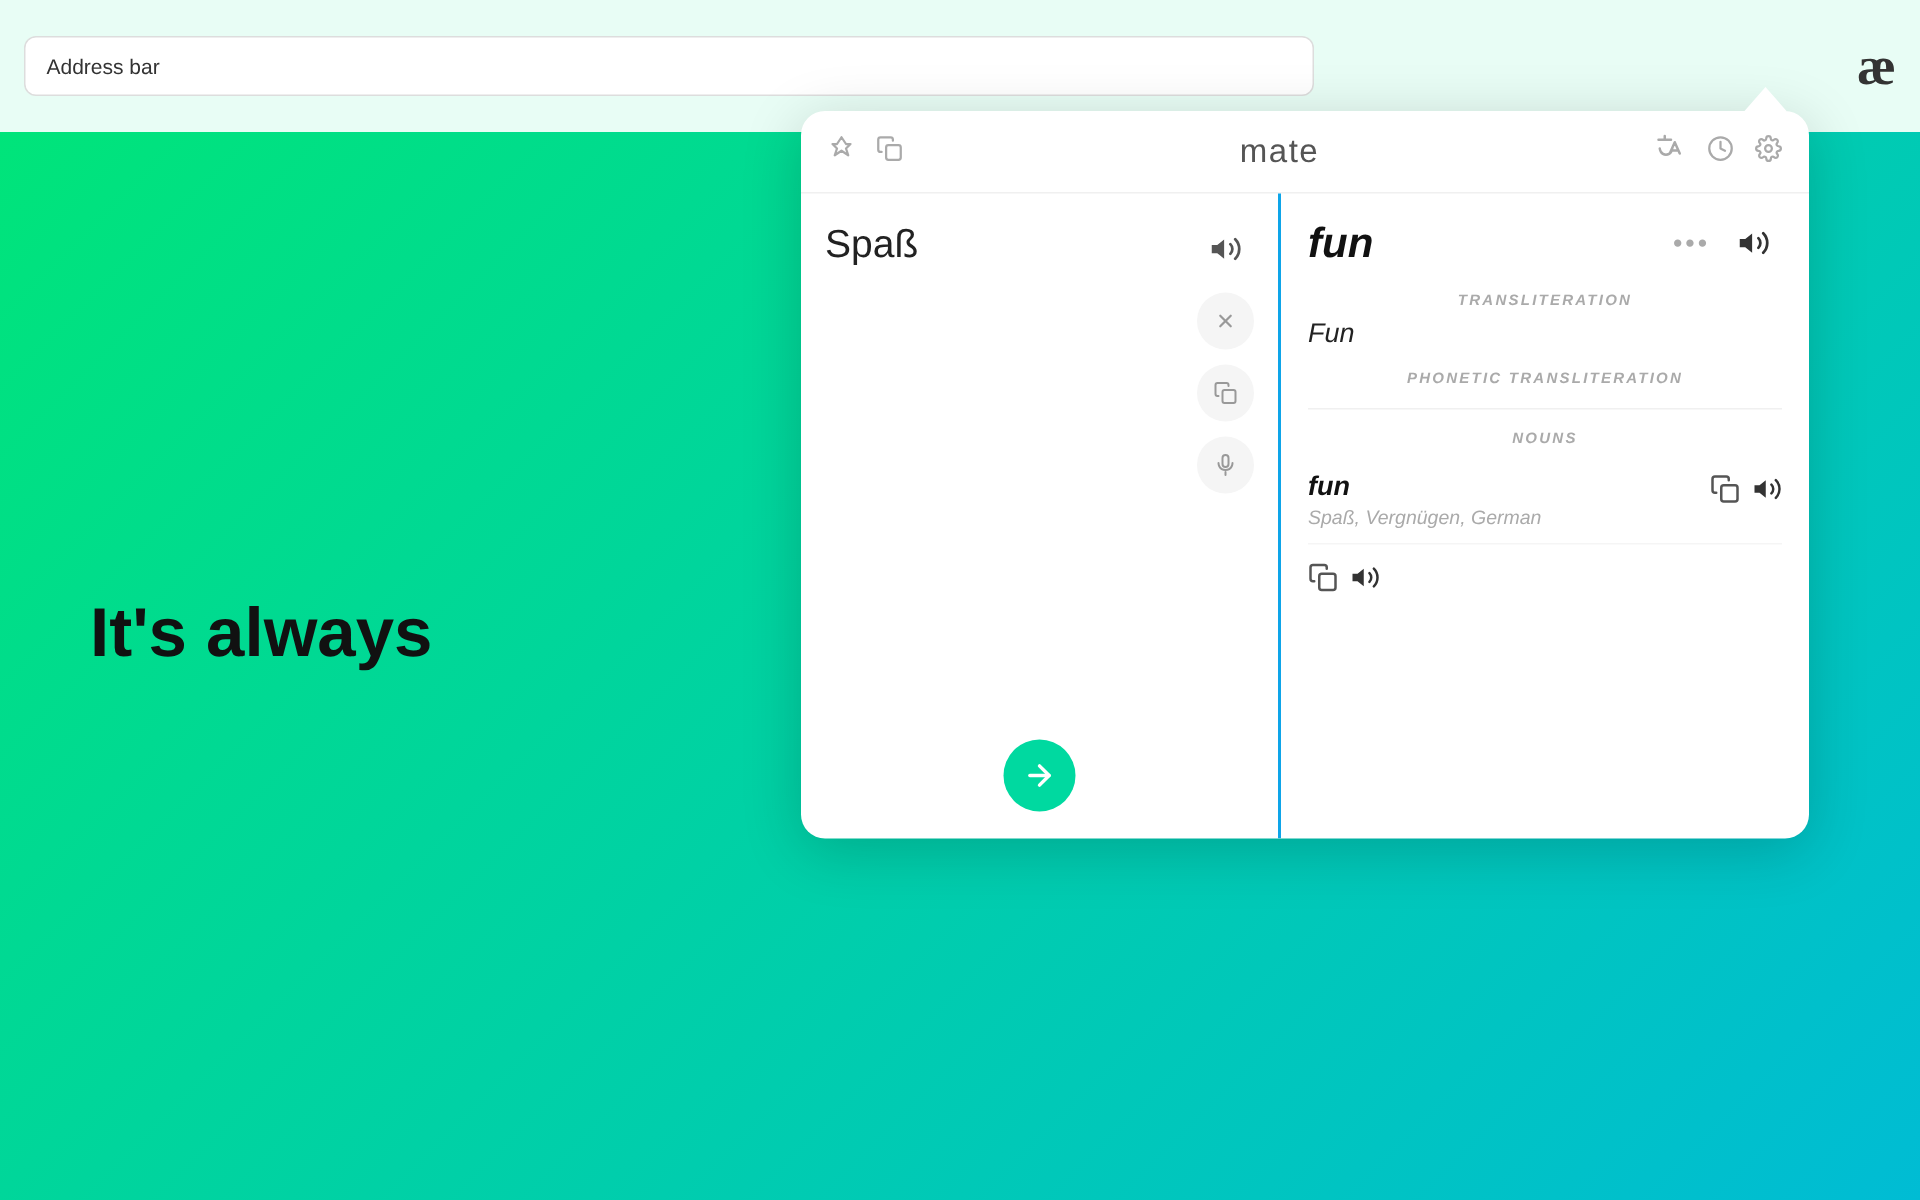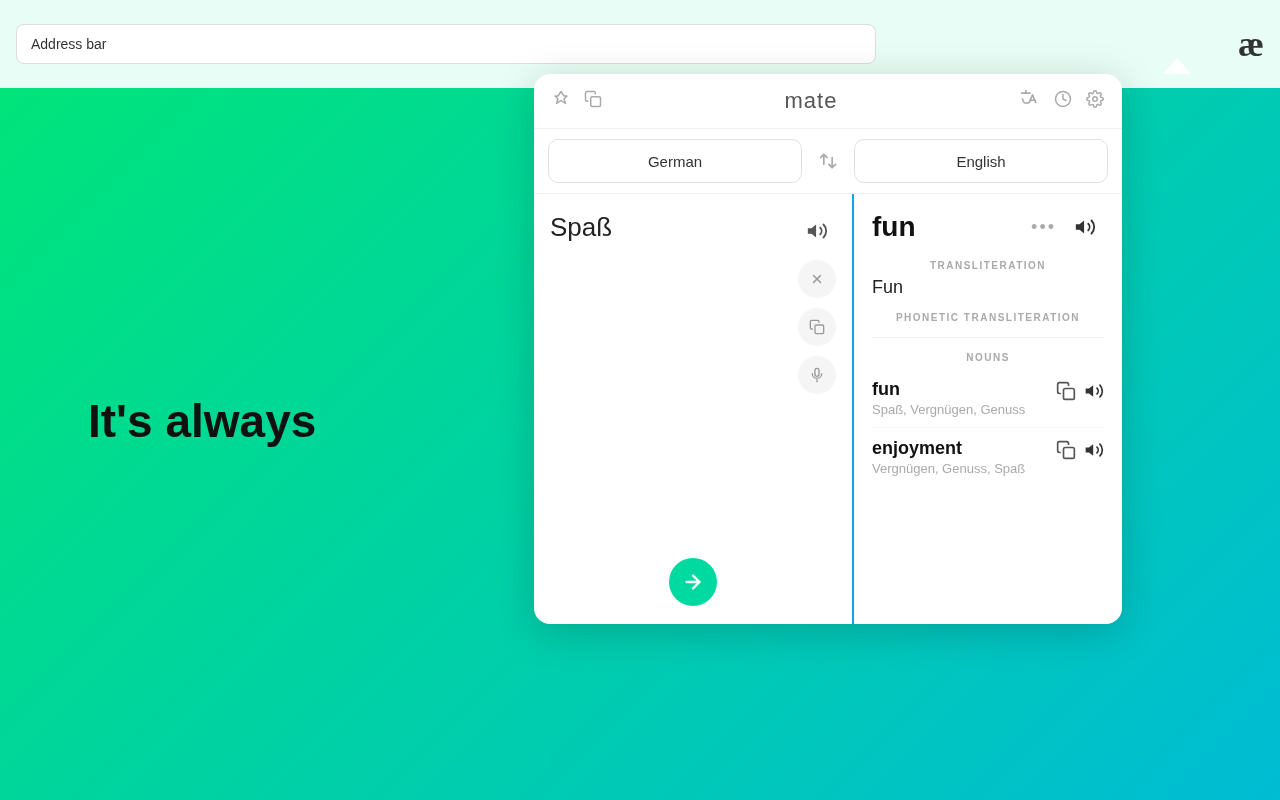--- a/index.html
+++ b/index.html
@@ -58,21 +58,20 @@
       flex-direction: column;
       justify-content: center;
       padding: 60px;
     }
     .headline {
       font-size: 46px;
       font-weight: 800;
       color: #111;
       line-height: 1.2;
       margin-bottom: 24px;
-      margin-left: 28px;
     }
     .subtext {
       font-size: 18px;
       color: #222;
       line-height: 1.5;
     }
 
     
     .popup-arrow {
       position: absolute;
@@ -84,21 +83,21 @@
       border-right: 14px solid transparent;
       border-bottom: 16px solid white;
       z-index: 20;
     }
 
     
     .popup {
       position: absolute;
       top: 74px;
       left: 534px;
-      width: 588px;
+      width: 672px;
       background: white;
       border-radius: 16px;
       box-shadow: 0 8px 40px rgba(0,0,0,0.18);
       overflow: hidden;
       z-index: 15;
     }
 
     
     .popup-header {
       display: flex;
@@ -225,20 +224,21 @@
       cursor: pointer;
       color: white;
       font-size: 22px;
     }
 
     
     .right-panel {
       flex: 1;
       padding: 14px 18px;
       overflow-y: auto;
+      font-style: italic;
     }
     .translation-header {
       display: flex;
       align-items: center;
       justify-content: space-between;
       margin-bottom: 14px;
     }
     .translation-word {
       font-size: 28px;
       font-weight: 600;
@@ -354,33 +354,20 @@
       </span>
       <span class="header-icon">
         <svg width="18" height="18" viewBox="0 0 24 24" fill="none" stroke="#aaa" stroke-width="2" stroke-linecap="round" stroke-linejoin="round">
           <circle cx="12" cy="12" r="3"></circle>
           <path d="M19.4 15a1.65 1.65 0 00.33 1.82l.06.06a2 2 0 010 2.83 2 2 0 01-2.83 0l-.06-.06a1.65 1.65 0 00-1.82-.33 1.65 1.65 0 00-1 1.51V21a2 2 0 01-2 2 2 2 0 01-2-2v-.09A1.65 1.65 0 009 19.4a1.65 1.65 0 00-1.82.33l-.06.06a2 2 0 01-2.83 0 2 2 0 010-2.83l.06-.06A1.65 1.65 0 004.68 15a1.65 1.65 0 00-1.51-1H3a2 2 0 01-2-2 2 2 0 012-2h.09A1.65 1.65 0 004.6 9a1.65 1.65 0 00-.33-1.82l-.06-.06a2 2 0 010-2.83 2 2 0 012.83 0l.06.06A1.65 1.65 0 009 4.68a1.65 1.65 0 001-1.51V3a2 2 0 012-2 2 2 0 012 2v.09a1.65 1.65 0 001 1.51 1.65 1.65 0 001.82-.33l.06-.06a2 2 0 012.83 0 2 2 0 010 2.83l-.06.06A1.65 1.65 0 0019.4 9a1.65 1.65 0 001.51 1H21a2 2 0 012 2 2 2 0 01-2 2h-.09a1.65 1.65 0 00-1.51 1z"></path>
         </svg>
       </span>
     </div>
   </div>
 
-  <div class="lang-row">
-    <div class="lang-btn">
-      <span>German</span>
-    </div>
-    <div class="swap-btn">
-      <svg width="20" height="20" viewBox="0 0 24 24" fill="none" stroke="#aaa" stroke-width="2" stroke-linecap="round" stroke-linejoin="round">
-        <path d="M7 16V4m0 0L3 8m4-4l4 4M17 8v12m0 0l4-4m-4 4l-4-4"></path>
-      </svg>
-    </div>
-    <div class="lang-btn">
-      <span>English</span>
-    </div>
-  </div>
 
   <div class="main-area">
 
     <div class="left-panel">
       <div class="input-word">Spaß</div>
 
       <div class="left-controls">
 
         <button class="control-btn speaker">
           <svg width="22" height="22" viewBox="0 0 24 24" fill="#555" stroke="none">
@@ -439,42 +426,38 @@
       <div class="section-label">PHONETIC TRANSLITERATION</div>
 
       <div class="divider"></div>
 
       <div class="section-label">NOUNS</div>
 
       <div id="nouns-container">
           <div class="noun-entry">
     <div>
       <div class="noun-main">fun</div>
-      <div class="noun-sub">Spaß, Vergnügen, Genuss</div>
+      <div class="noun-sub">Spaß, Vergnügen, German</div>
     </div>
     <div class="noun-actions">
       <button style="background:transparent;border:none;cursor:pointer;color:#555;">
         <svg width="20" height="20" viewBox="0 0 24 24" fill="none" stroke="#555" stroke-width="2" stroke-linecap="round" stroke-linejoin="round">
           <rect x="9" y="9" width="13" height="13" rx="2"></rect>
           <path d="M5 15H4a2 2 0 01-2-2V4a2 2 0 012-2h9a2 2 0 012 2v1"></path>
         </svg>
       </button>
       <button style="background:transparent;border:none;cursor:pointer;">
         <svg width="20" height="20" viewBox="0 0 24 24" fill="#333" stroke="none">
           <path d="M11 5L6 9H2v6h4l5 4V5z"></path>
           <path d="M19.07 4.93a10 10 0 010 14.14M15.54 8.46a5 5 0 010 7.07" stroke="#333" stroke-width="2" fill="none" stroke-linecap="round"></path>
         </svg>
       </button>
     </div>
   </div>
           <div class="noun-entry">
-    <div>
-      <div class="noun-main">enjoyment</div>
-      <div class="noun-sub">Vergnügen, Genuss, Spaß</div>
-    </div>
     <div class="noun-actions">
       <button style="background:transparent;border:none;cursor:pointer;color:#555;">
         <svg width="20" height="20" viewBox="0 0 24 24" fill="none" stroke="#555" stroke-width="2" stroke-linecap="round" stroke-linejoin="round">
           <rect x="9" y="9" width="13" height="13" rx="2"></rect>
           <path d="M5 15H4a2 2 0 01-2-2V4a2 2 0 012-2h9a2 2 0 012 2v1"></path>
         </svg>
       </button>
       <button style="background:transparent;border:none;cursor:pointer;">
         <svg width="20" height="20" viewBox="0 0 24 24" fill="#333" stroke="none">
           <path d="M11 5L6 9H2v6h4l5 4V5z"></path>

